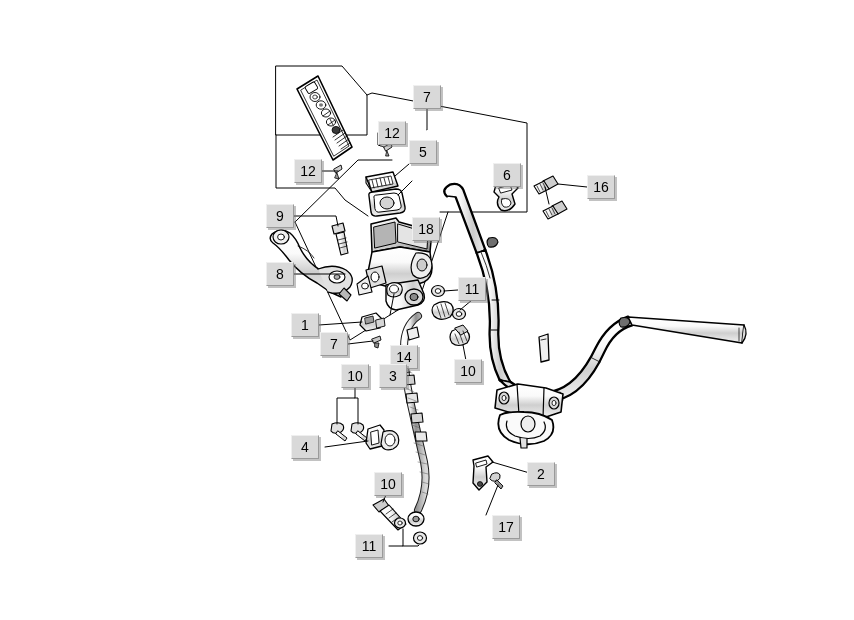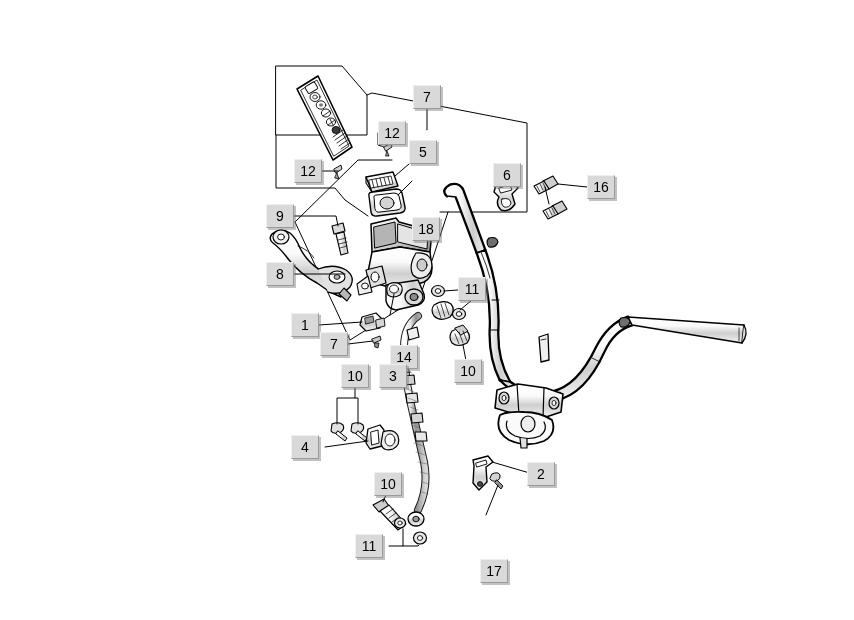--- a/index.html
+++ b/index.html
@@ -393,16 +393,16 @@
   <div class="callout" style="left:458px; top:277px;">11</div>
   <div class="callout" style="left:291px; top:313px;">1</div>
   <div class="callout" style="left:390px; top:309px;margin-top:36px;">14</div>
   <div class="callout" style="left:320px; top:332px;">7</div>
   <div class="callout" style="left:454px; top:359px;">10</div>
   <div class="callout" style="left:341px; top:364px;">10</div>
   <div class="callout" style="left:379px; top:364px;">3</div>
   <div class="callout" style="left:291px; top:435px;">4</div>
   <div class="callout" style="left:527px; top:462px;">2</div>
   <div class="callout" style="left:374px; top:472px;">10</div>
-  <div class="callout" style="left:480px; top:515px;margin-top:44px;">17</div>
+  <div class="callout" style="left:492px; top:515px;">17</div>
   <div class="callout" style="left:355px; top:534px;">11</div>
 
 </div>
 
 </body></html>

